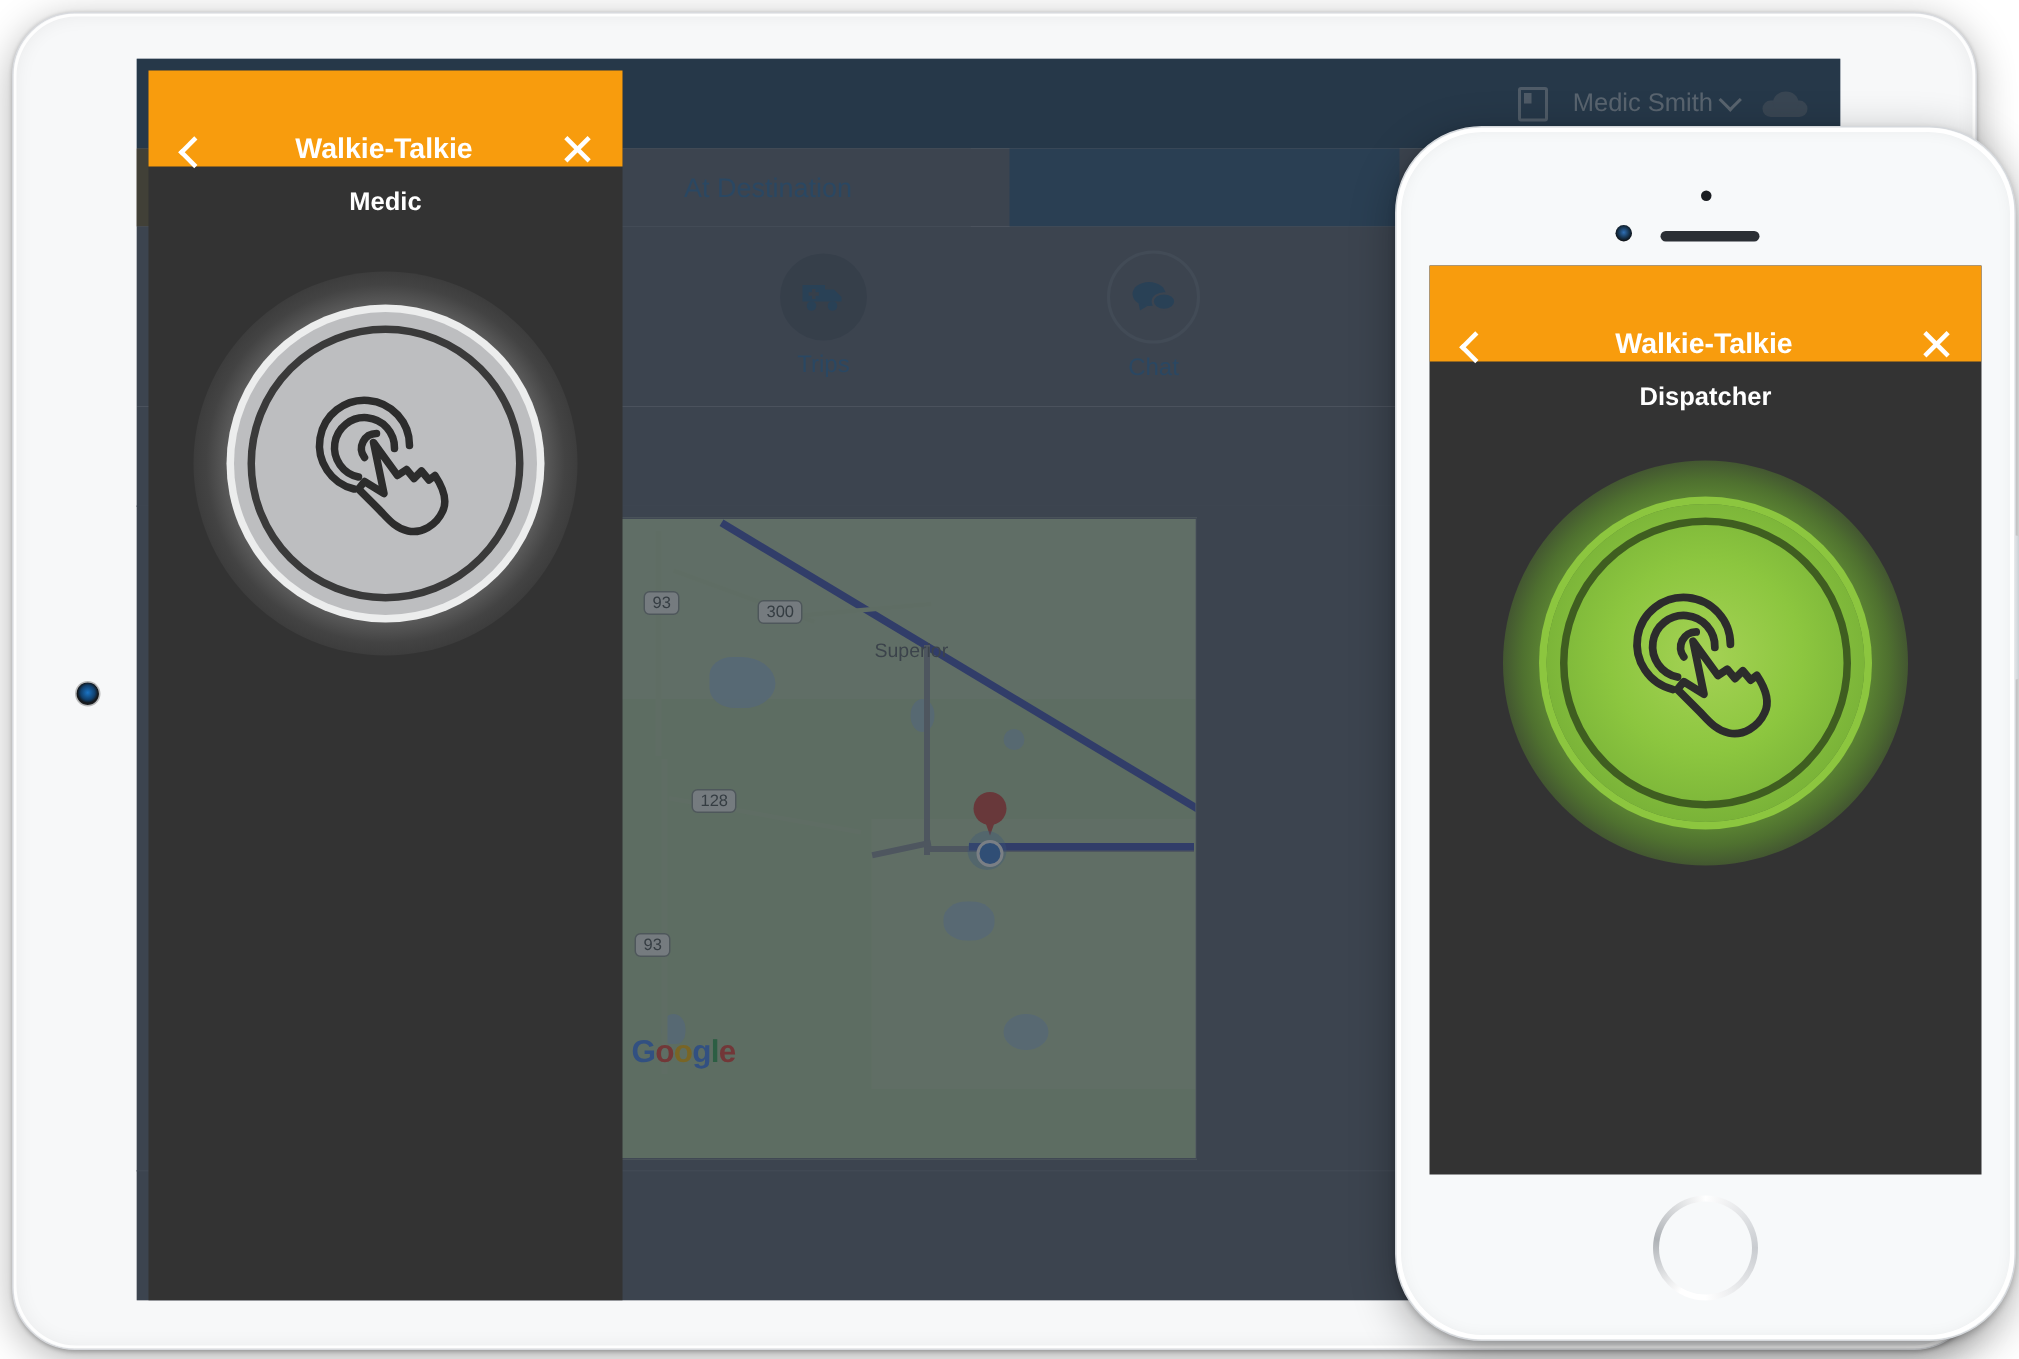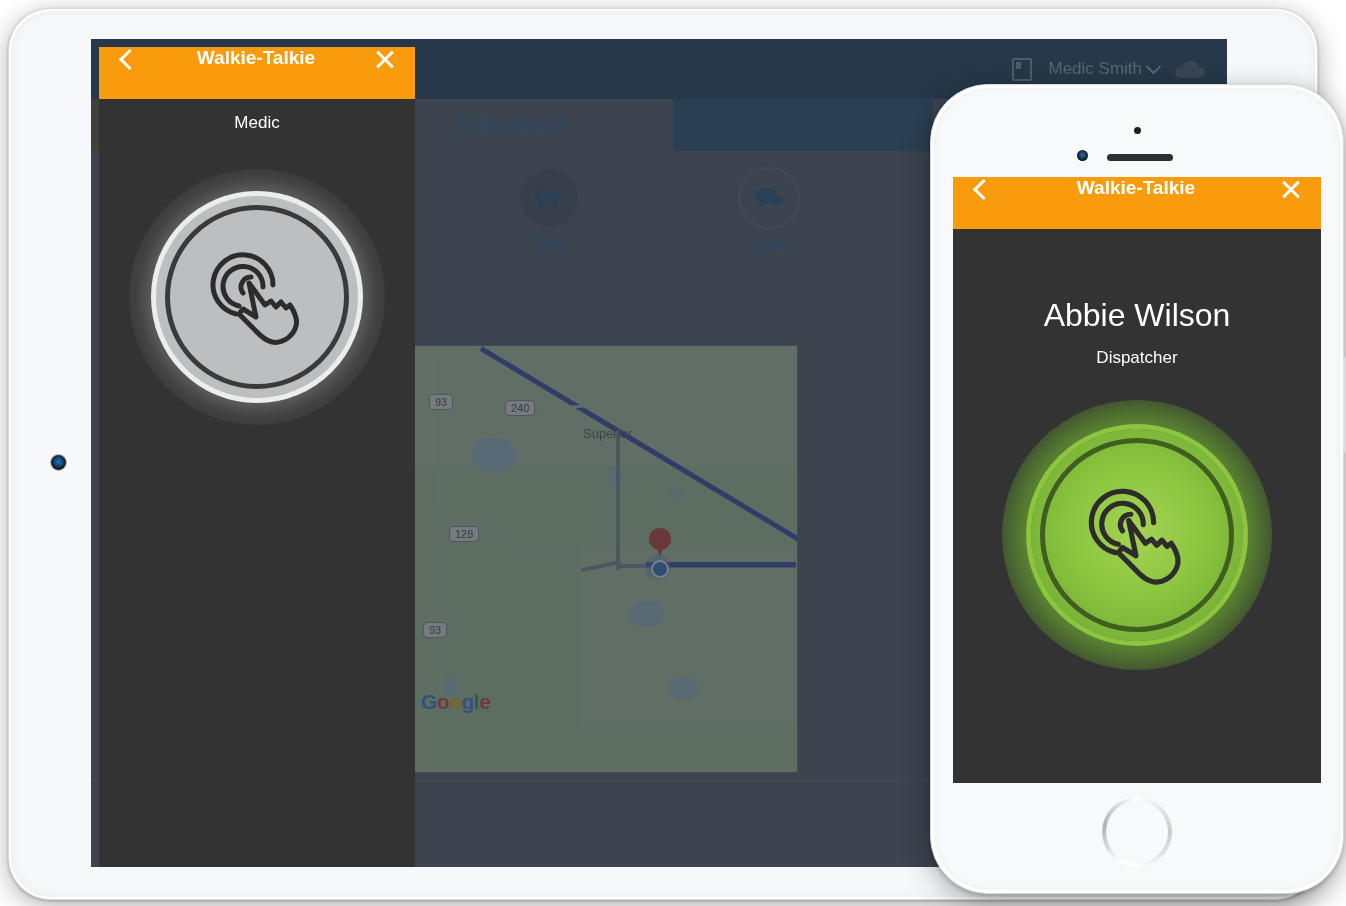--- a/index.html
+++ b/index.html
@@ -102,32 +102,32 @@
   #gdot{position:absolute;left:240px;top:214px;width:14px;height:14px;border-radius:50%;
        background:#3d7fd4;border:2px solid #ffffff;}
   #gwm{position:absolute;left:10px;bottom:58px;font-size:21px;font-weight:bold;letter-spacing:-.5px;}
   #gwm i{font-style:normal;}
 
   #footer-strip{position:absolute;left:0;right:0;bottom:0;height:86px;background:#5c6572;border-top:1px solid #69717e;}
 
   
   #wt-tablet{position:absolute;left:8px;top:8px;width:316px;bottom:0;z-index:60;
         background:#333333;display:flex;flex-direction:column;}
-  .wt-bar{height:52px;background:#f89c0d;display:flex;align-items:flex-start;
+  .wt-bar{height:64px;background:#f89c0d;display:flex;align-items:flex-end;
         padding:0 18px;position:relative;flex:0 0 auto;}
   .wt-title{flex:1;text-align:center;color:#ffffff;font-size:19px;font-weight:bold;}
   .wt-back{width:22px;height:22px;cursor:pointer;}
   .wt-back:before{content:"";display:block;width:12px;height:12px;margin:5px 0 0 5px;
         border-left:3px solid #fff;border-bottom:3px solid #fff;transform:rotate(45deg);}
   .wt-close{width:24px;height:24px;position:relative;cursor:pointer;}
   .wt-close:before,.wt-close:after{content:"";position:absolute;left:1px;top:11px;width:22px;height:3px;background:#fff;}
   .wt-close:before{transform:rotate(45deg);} .wt-close:after{transform:rotate(-45deg);}
 
   .wt-name{color:#ffffff;text-align:center;font-weight:300;}
-  .wt-role{color:#ffffff;text-align:right;font-weight:normal;}
+  .wt-role{color:#ffffff;text-align:right;font-weight:bold;}
 
   .ptt-wrap{position:relative;display:flex;align-items:center;justify-content:center;}
   .ptt-halo{position:absolute;border-radius:50%;}
   .ptt-core{position:relative;border-radius:50%;display:flex;align-items:center;justify-content:center;}
   .ptt-core:before{content:"";position:absolute;border-radius:50%;}
 
   
   #ptt-t-halo{width:256px;height:256px;
       background:radial-gradient(circle,#b8b8b8 0%,#9a9a9a 38%,rgba(80,80,80,.55) 66%,rgba(51,51,51,0) 78%);}
   #ptt-t-core{width:202px;height:202px;background:#bdbec0;box-shadow:0 0 0 5px #eceded;}
@@ -262,22 +262,22 @@
             <div class="mp-road" style="left:30px;top:160px;width:4px;height:210px;"></div>
             <div class="mp-road" style="left:34px;top:196px;width:130px;height:3px;transform:rotate(10deg);"></div>
             <div class="mp-road" style="left:100px;top:60px;width:110px;height:3px;transform:rotate(-5deg);"></div>
             <div class="mp-gr" style="left:205px;top:84px;width:4px;height:140px;"></div>
             <div class="mp-gr" style="left:205px;top:218px;width:56px;height:4px;"></div>
             <div class="mp-gr" style="left:170px;top:218px;width:40px;height:4px;transform:rotate(-12deg);"></div>
             <div class="mp-gr" style="left:255px;top:218px;width:130px;height:4px;"></div>
             <div class="mp-hw" style="left:235px;top:216px;width:150px;height:5px;"></div>
 
             <div class="shield" style="left:18px;top:48px;">93</div>
-            <div class="shield" style="left:94px;top:54px;">240</div>
-            <div class="shield" style="left:38px;top:180px;">128</div>
+            <div class="shield" style="left:94px;top:54px;">300</div>
+            <div class="shield" style="left:50px;top:180px;">128</div>
             <div class="shield" style="left:12px;top:276px;">93</div>
 
             <div class="mp-city" style="left:172px;top:80px;">Superior</div>
 
 
             <div id="gpin">
                 <span class="tip"></span>
                 <span class="head"></span>
               </div>
             <div id="gdotw"></div>
@@ -327,21 +327,20 @@
   <div id="ph-speaker"></div>
   <div id="ph-vol"></div>
 
   <div id="ph-screen">
     <div class="wt-bar">
       <div class="wt-back"></div>
       <div class="wt-title">Walkie-Talkie</div>
       <div class="wt-close"></div>
     </div>
     <div style="flex:1;display:flex;flex-direction:column;align-items:center;">
-      <div class="wt-name" style="font-size:32px;margin-top:68px;">Abbie Wilson</div>
       <div class="wt-role" style="font-size:17px;margin-top:14px;">Dispatcher</div>
       <div class="ptt-wrap" style="margin-top:32px;width:270px;height:270px;">
         <div class="ptt-halo" id="ptt-p-halo"></div>
         <div class="ptt-core" id="ptt-p-core">
           <svg class="tap-icon" width="112" height="108" viewBox="0 0 108 104">
             <g fill="none" stroke="#2c2c2c" stroke-width="5" stroke-linecap="round" stroke-linejoin="round">
               <path d="M60 42a20 20 0 1 0-24 19"></path>
               <path d="M70 40a30 30 0 1 0-37 29"></path>
               <path d="M48 32a10 10 0 0 0-8 16"></path>
               <path d="M46 38l16 22 6-4 5 6 5-5 5 6 4-3c4 6 9 16 5 24-4 9-14 15-23 13-9-2-14-9-19-14l-14-14 4-5 13 8z"></path>

